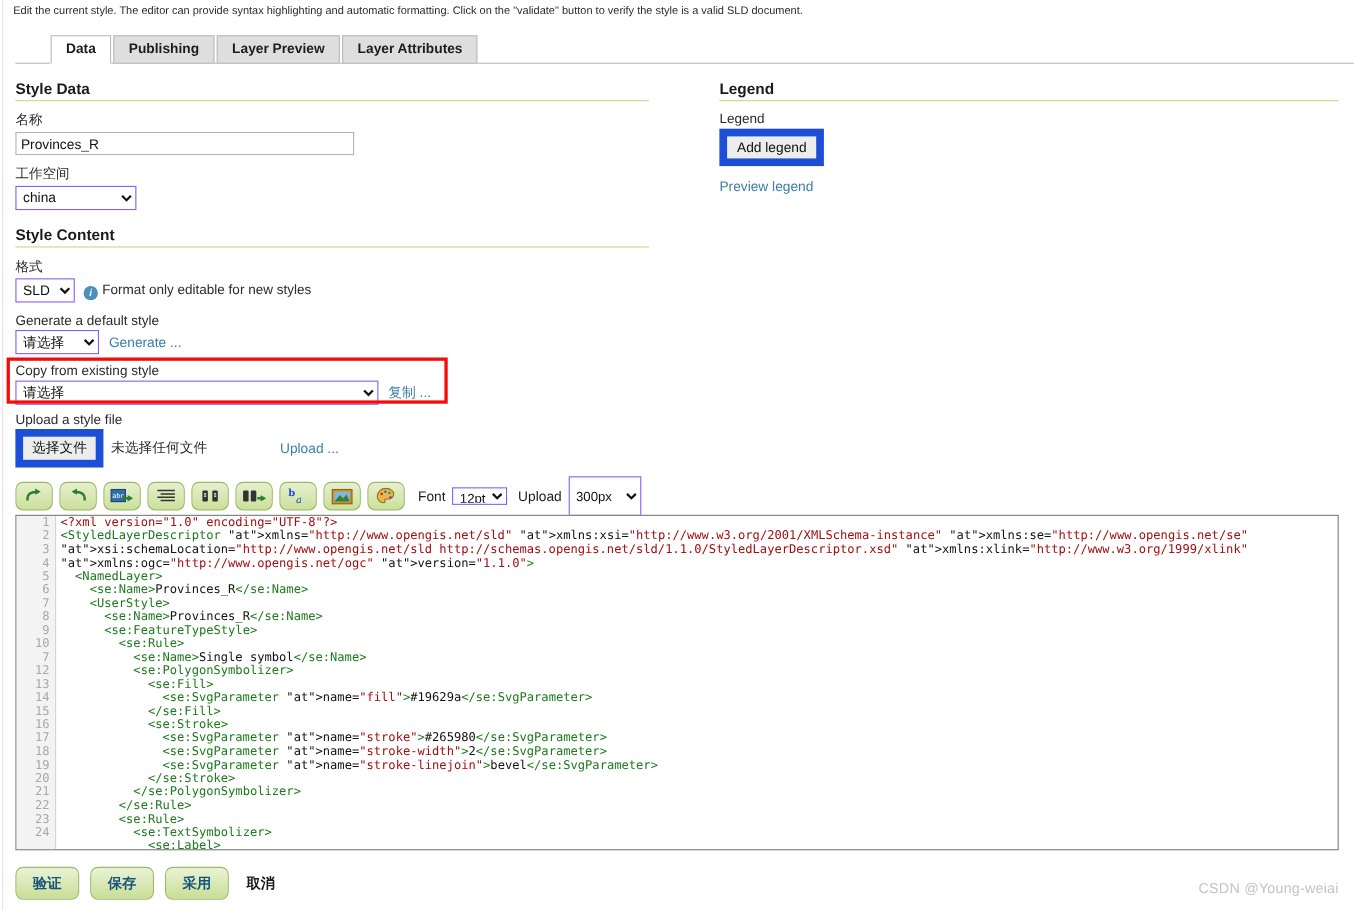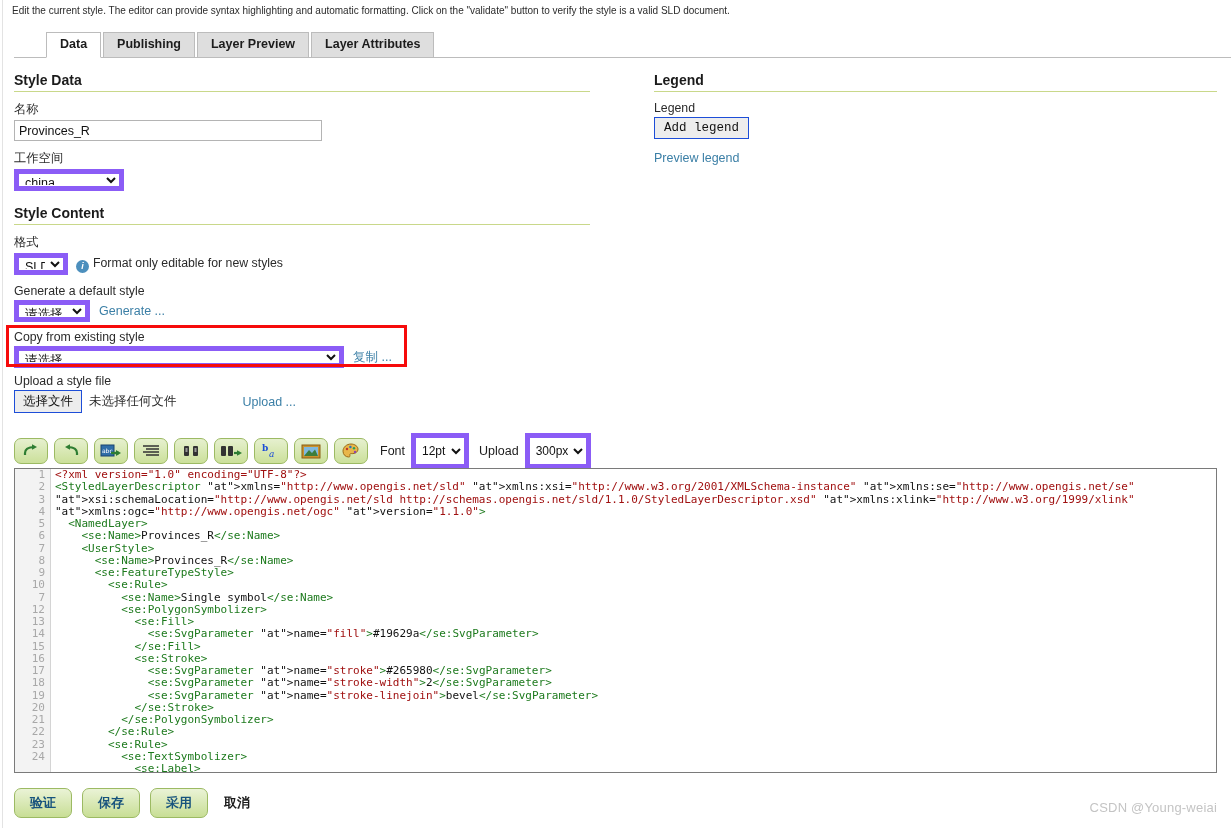--- a/index.html
+++ b/index.html
@@ -51,29 +51,29 @@
 
   .label { font-size: 12.3px; color: #2b2b2b; margin-bottom: 2px; }
 
   input.txt {
     width: 308px; height: 21px;
     border: 1px solid #b4b4b4; background: #fff;
     font-family: "Liberation Sans", sans-serif; font-size: 12.5px;
     padding: 1px 4px; color: #111;
   }
   select.sel {
-    height: 22px; border: 5px solid #8b5cf6; background: #fff;
+    height: 22px; border: 1px solid #8b5cf6; background: #fff;
     font-family: "Liberation Sans", sans-serif; font-size: 12.5px;
     color: #111; padding: 1px 2px;
   }
   .link { color: #3b7fa6; text-decoration: none; font-size: 12.5px; cursor: pointer; }
 
   .btn-grey {
-    border: 1px solid #1d4ed8; background: #ededed;
-    font-family: Liberation Mono, monospace; font-size: 12.5px;
+    border: 7px solid #1d4ed8; background: #ededed;
+    font-family: Liberation Sans, sans-serif; font-size: 12.5px;
     color: #111; padding: 2px 8px; cursor: pointer;
   }
 
   .info-icon {
     display: inline-block; width: 13px; height: 13px; border-radius: 50%;
     background: #4c8fbd; color: #fff; font-size: 9px; font-weight: bold;
     text-align: center; line-height: 13px; font-style: italic;
     vertical-align: -2px; margin-right: 4px;
   }
 
@@ -312,21 +312,21 @@
     <div class="tbtn">
       <svg width="18" height="16" viewBox="0 0 18 16">
           <path d="M9 1C4.6 1 1 4.2 1 8.2c0 3.4 2.6 5.8 5.6 5.8 1.3 0 1.7-.9 1.3-1.6-.5-.9.2-1.8 1.3-1.8h1.6c2.9 0 5.2-2 5.2-4.5C16 3.5 12.9 1 9 1z" fill="#e8b64a" stroke="#9a6b18"></path>
           <circle cx="5" cy="6" r="1.2" fill="#c0392b"></circle>
           <circle cx="8.4" cy="4" r="1.2" fill="#2874c0"></circle>
           <circle cx="12" cy="5.2" r="1.2" fill="#27a05a"></circle>
           <circle cx="13" cy="9" r="1.2" fill="#8e44ad"></circle>
         </svg>
     </div>
     <span class="tb-label" style="margin-left:6px;">Font</span>
-    <select class="sel" style="height:36px;font-size:12px;">
+    <select class="sel" style="height:16px;font-size:12px;">
       <option>12pt</option>
     </select>
     <span class="tb-label">Upload</span>
     <select class="sel" style="height:36px;font-size:12px;width:66px;">
       <option>300px</option>
     </select>
   </div>
 
   <div class="editor">
     <div class="gutter">

